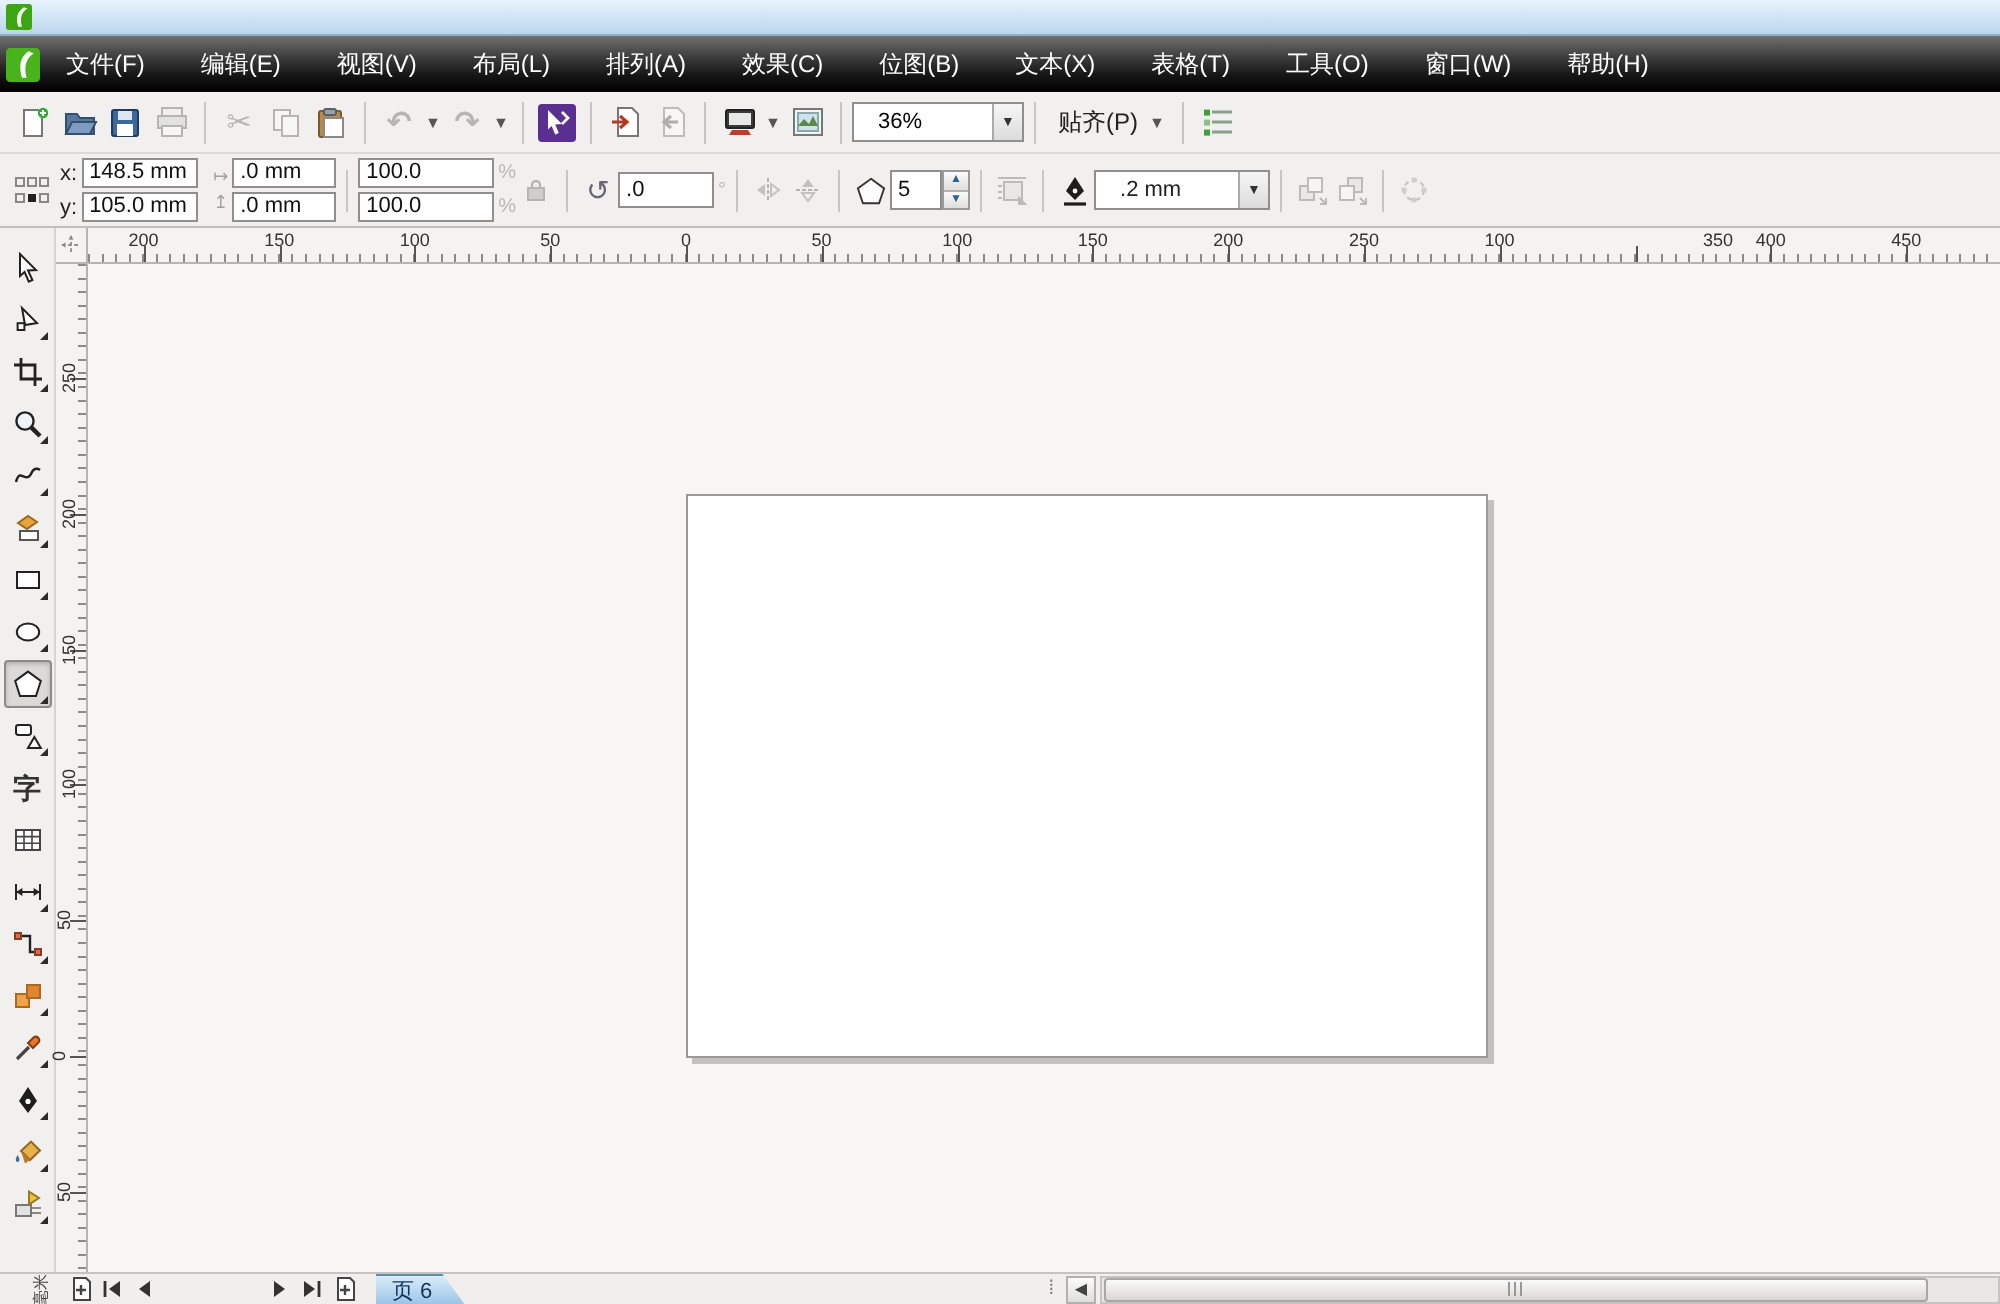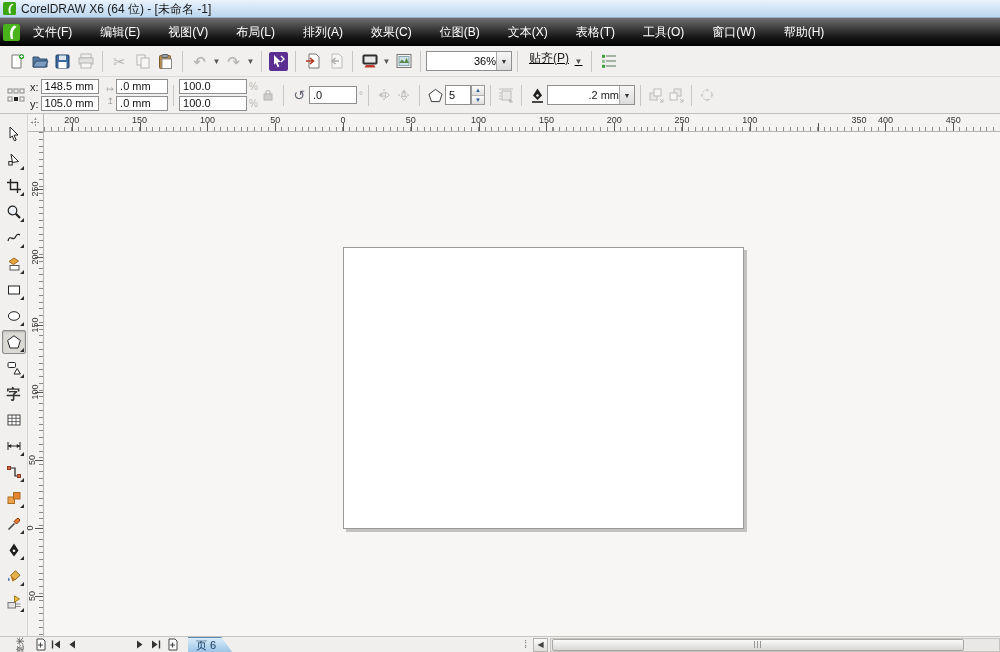--- a/index.html
+++ b/index.html
@@ -23,24 +23,24 @@
   
   .toolbar { position:absolute; left:0; top:46px; width:1000px; height:31px; background:#f1f0ee;
     border-bottom:1px solid #dcdad7; display:flex; align-items:center; padding-left:5px; }
   .tbtn { width:23px; height:23px; display:flex; align-items:center; justify-content:center; border-radius:2px; }
   .tbtn svg { display:block; }
   .tbtn.gray { opacity:.42; filter:grayscale(1); }
   .ddarrow { width:11px; height:23px; display:flex; align-items:center; justify-content:center; color:#555; font-size:8px; }
   .sep { width:1px; height:21px; background:#c8c6c3; margin:0 5px; }
   .glyphbtn { font-size:15px; color:#666; font-weight:bold; line-height:1; }
   .combo { height:20px; background:#fff; border:1px solid #8f8f8f; display:flex; align-items:center; font-size:11px; }
-  .combo .cval { flex:1; padding:0 0; white-space:nowrap;text-align:right; }
+  .combo .cval { flex:1; padding:0 12px; white-space:nowrap; }
   .combo .cbtn { width:15px; height:100%; border-left:1px solid #aaa; background:linear-gradient(#f6f6f6,#dcdcdc);
     display:flex; align-items:center; justify-content:center; font-size:7px; color:#333; }
-  .snap { display:flex; align-items:flex-start; margin:0 2px;text-decoration:underline; }
+  .snap { display:flex; align-items:center; margin:0 2px; }
   .snap .slabel { font-size:12px; color:#222; padding:0 4px; }
 
   
   .propbar { position:absolute; left:0; top:77px; width:1000px; height:37px; background:#f1f0ee;
     border-bottom:1px solid #c2c0bd; display:flex; align-items:center; padding-left:6px; font-size:11px; color:#222; }
   .stack2 { display:flex; flex-direction:column; justify-content:center; gap:2px; }
   .frow { display:flex; align-items:center; gap:2px; height:15px; }
   .field { background:#fff; border:1px solid #8f8f8f; height:15px; line-height:13px; padding:0 3px; font-size:11px; color:#111; }
   .f58 { width:58px; } .f52 { width:52px; } .f44 { width:68px; }
   .graylbl { color:#b9b7b4; font-size:10px; }
@@ -99,21 +99,20 @@
   .hthumb i { display:block; width:1px; height:7px; background:#9a9894; }
 </style>
 </head>
 <body>
 
 <div class="titlebar">
   <svg class="logo" viewBox="0 0 16 16">
     <rect width="16" height="16" rx="2" fill="#3ba612"></rect>
     <path d="M11 2 C 6.5 5 6 9 7.6 14 L 9.8 14 C 8.4 9 9.4 5 13.2 2.8 Z" fill="#f4fff0"></path>
   </svg>
-  <span class="ttl">CorelDRAW X6 (64 位) - [未命名 -1]</span>
 </div>
 
 <div class="menubar">
   <svg class="mlogo" viewBox="0 0 16 16">
     <rect width="16" height="16" rx="2" fill="#49b31c"></rect>
     <path d="M10.5 1.5 C 6.5 4.5 6 8.5 7.5 14 L 9.7 14 C 8.3 9 9.3 5 13 2.5 Z" fill="#fff"></path>
   </svg>
   <span class="menu-item">文件(F)</span>
   <span class="menu-item">编辑(E)</span>
   <span class="menu-item">视图(V)</span>

